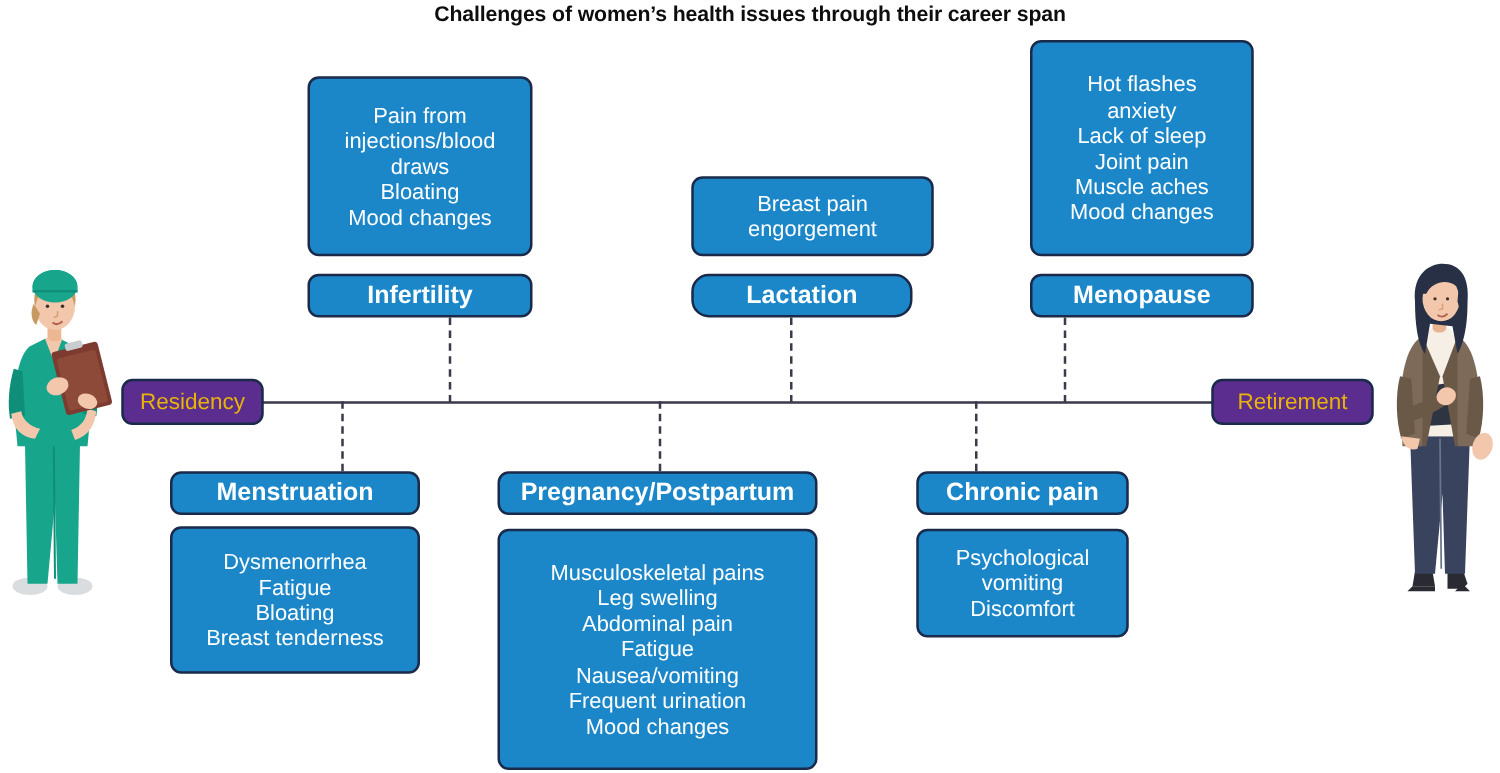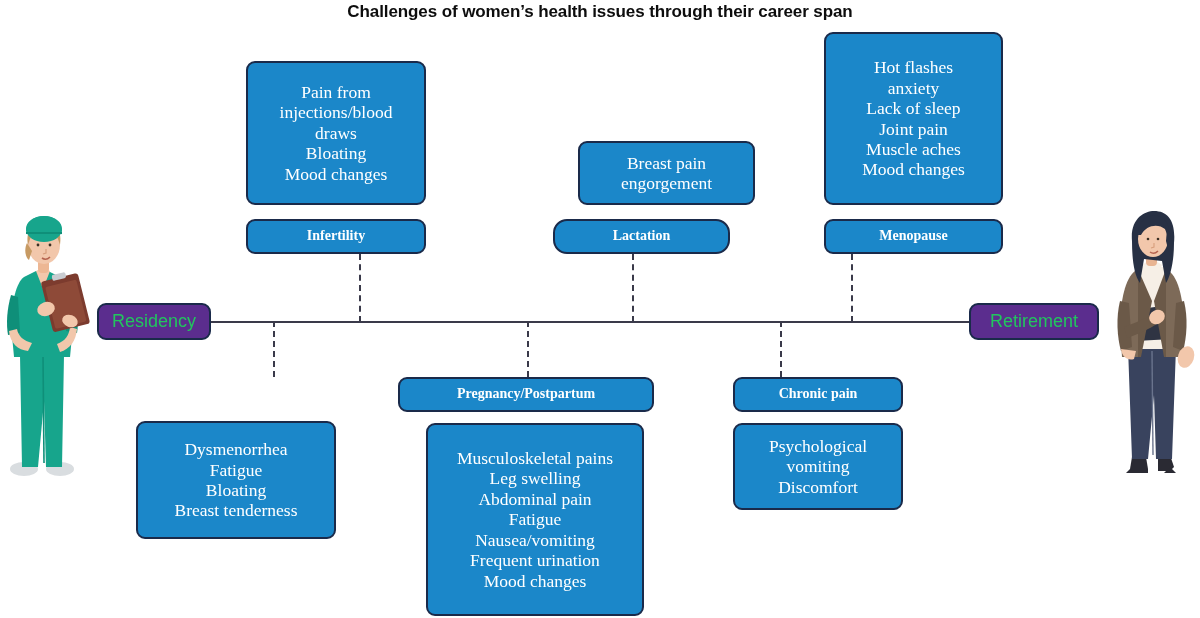--- a/index.html
+++ b/index.html
@@ -23,33 +23,32 @@
   .card{
     position:absolute;
     background:#1b87c9;
     border:2px solid #1a2a4a;
     border-radius:9px;
     color:#ffffff;
     text-align:center;
     box-sizing:border-box;
     display:flex;align-items:center;justify-content:center;
     line-height:1.17;
-    font-family:Liberation Serif, serif;
   }
   .card.detail{font-size:17.5px;font-weight:400;padding:6px 8px;}
-  .card.label{font-size:14px;font-weight:bold;}
+  .card.label{font-size:20px;font-weight:bold;}
   .card .txt{white-space:pre-line;display:block;width:100%;}
 
   
   .pill{
     position:absolute;
     background:#5b2d8e;
     border:2px solid #1a2a4a;
     border-radius:9px;
-    color:#22c55e;
+    color:#eab308;
     font-size:18px;
     display:flex;align-items:center;justify-content:center;
     box-sizing:border-box;
   }
 
   
   .axis{
     position:absolute;
     height:0;border-top:2px solid #3a3a4a;
   }
@@ -187,51 +186,54 @@
     <span class="txt">Pain from
 injections/blood
 draws
 Bloating
 Mood changes</span>
   </div>
   <div class="card label" style="left:246px;top:219px;width:180px;height:35px;">
     <span class="txt">Infertility</span>
   </div>
 
-  <div class="card detail" style="left:578px;top:141px;width:177px;height:64px;">
+  <div class="card detail" style="left:553px;top:141px;width:194px;height:64px;">
     <span class="txt">Breast pain
 engorgement</span>
   </div>
   <div class="card label" style="left:553px;top:219px;width:177px;height:35px;border-radius:14px;">
     <span class="txt">Lactation</span>
   </div>
 
   <div class="card detail" style="left:824px;top:32px;width:179px;height:173px;">
     <span class="txt">Hot flashes
 anxiety
 Lack of sleep
 Joint pain
 Muscle aches
 Mood changes</span>
   </div>
   <div class="card label" style="left:824px;top:219px;width:179px;height:35px;justify-content:center;">
     <span class="txt">Menopause</span>
   </div>
 
+  <div class="card label" style="left:136px;top:377px;width:200px;height:35px;">
+    <span class="txt">Menstruation</span>
+  </div>
   <div class="card detail" style="left:136px;top:421px;width:200px;height:118px;">
     <span class="txt">Dysmenorrhea
 Fatigue
 Bloating
 Breast tenderness</span>
   </div>
 
   <div class="card label" style="left:398px;top:377px;width:256px;height:35px;">
     <span class="txt">Pregnancy/Postpartum</span>
   </div>
-  <div class="card detail" style="left:398px;top:423px;width:218px;height:193px;margin-left:28px;">
+  <div class="card detail" style="left:398px;top:423px;width:256px;height:193px;">
     <span class="txt">Musculoskeletal pains
 Leg swelling
 Abdominal pain
 Fatigue
 Nausea/vomiting
 Frequent urination
 Mood changes</span>
   </div>
 
   <div class="card label" style="left:733px;top:377px;width:170px;height:35px;justify-content:flex-end;">

